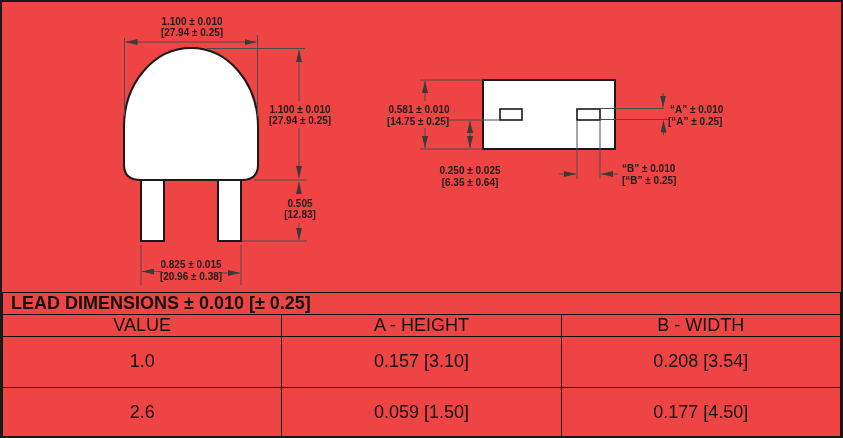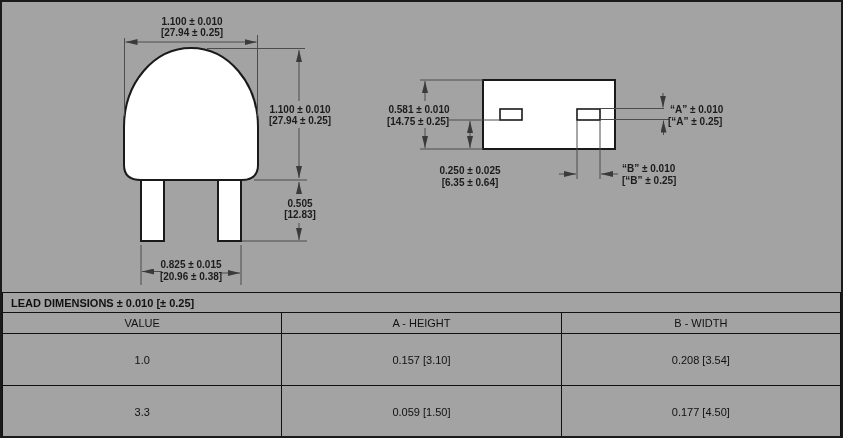--- a/index.html
+++ b/index.html
@@ -1,41 +1,41 @@
 <!DOCTYPE html>
 <html><head>
 <meta charset="utf-8">
 <style>
   html,body{margin:0;padding:0;background:#fff;}
   .frame{
     position:relative;
     width:843px;height:438px;
     box-sizing:border-box;
     border:2px solid #1a1a1a;
-    background:#a3a3a3;
+    background:#ef4444;
     font-family:"Liberation Sans",sans-serif;
     overflow:hidden;
   }
   .drawings{position:absolute;left:0;top:0;}
   svg text{
     font-family:"Liberation Sans",sans-serif;
     font-weight:700;
     font-size:10px;
     fill:#1c1c1c;
   }
   .shape{stroke:#1a1a1a;stroke-width:2;fill:#ffffff;}
   .thin{stroke:#4c4c4c;stroke-width:1;fill:none;}
   .dim-table{
     position:absolute;left:0;right:0;top:290px;bottom:0;
     width:100%;height:146px;
     border-collapse:collapse;table-layout:fixed;
   }
   .dim-table td,.dim-table th{
     border:1.5px solid #111;
-    font-size:11px;
+    font-size:18px;
     color:#111;
     text-align:center;
     vertical-align:middle;
     padding:0;
   }
   .dim-table .title-cell{
     text-align:left;
     font-weight:700;
     padding-left:8px;
     height:19px;
@@ -149,20 +149,20 @@
       <th>VALUE</th>
       <th>A - HEIGHT</th>
       <th>B - WIDTH</th>
     </tr>
     <tr>
       <td class="val">1.0</td>
       <td class="val">0.157 [3.10]</td>
       <td class="val">0.208 [3.54]</td>
     </tr>
     <tr>
-      <td class="val">3.3</td>
+      <td class="val">2.6</td>
       <td class="val">0.059 [1.50]</td>
       <td class="val">0.177 [4.50]</td>
     </tr>
   </tbody>
     </table>
 
 </div>
 
 </body></html>

